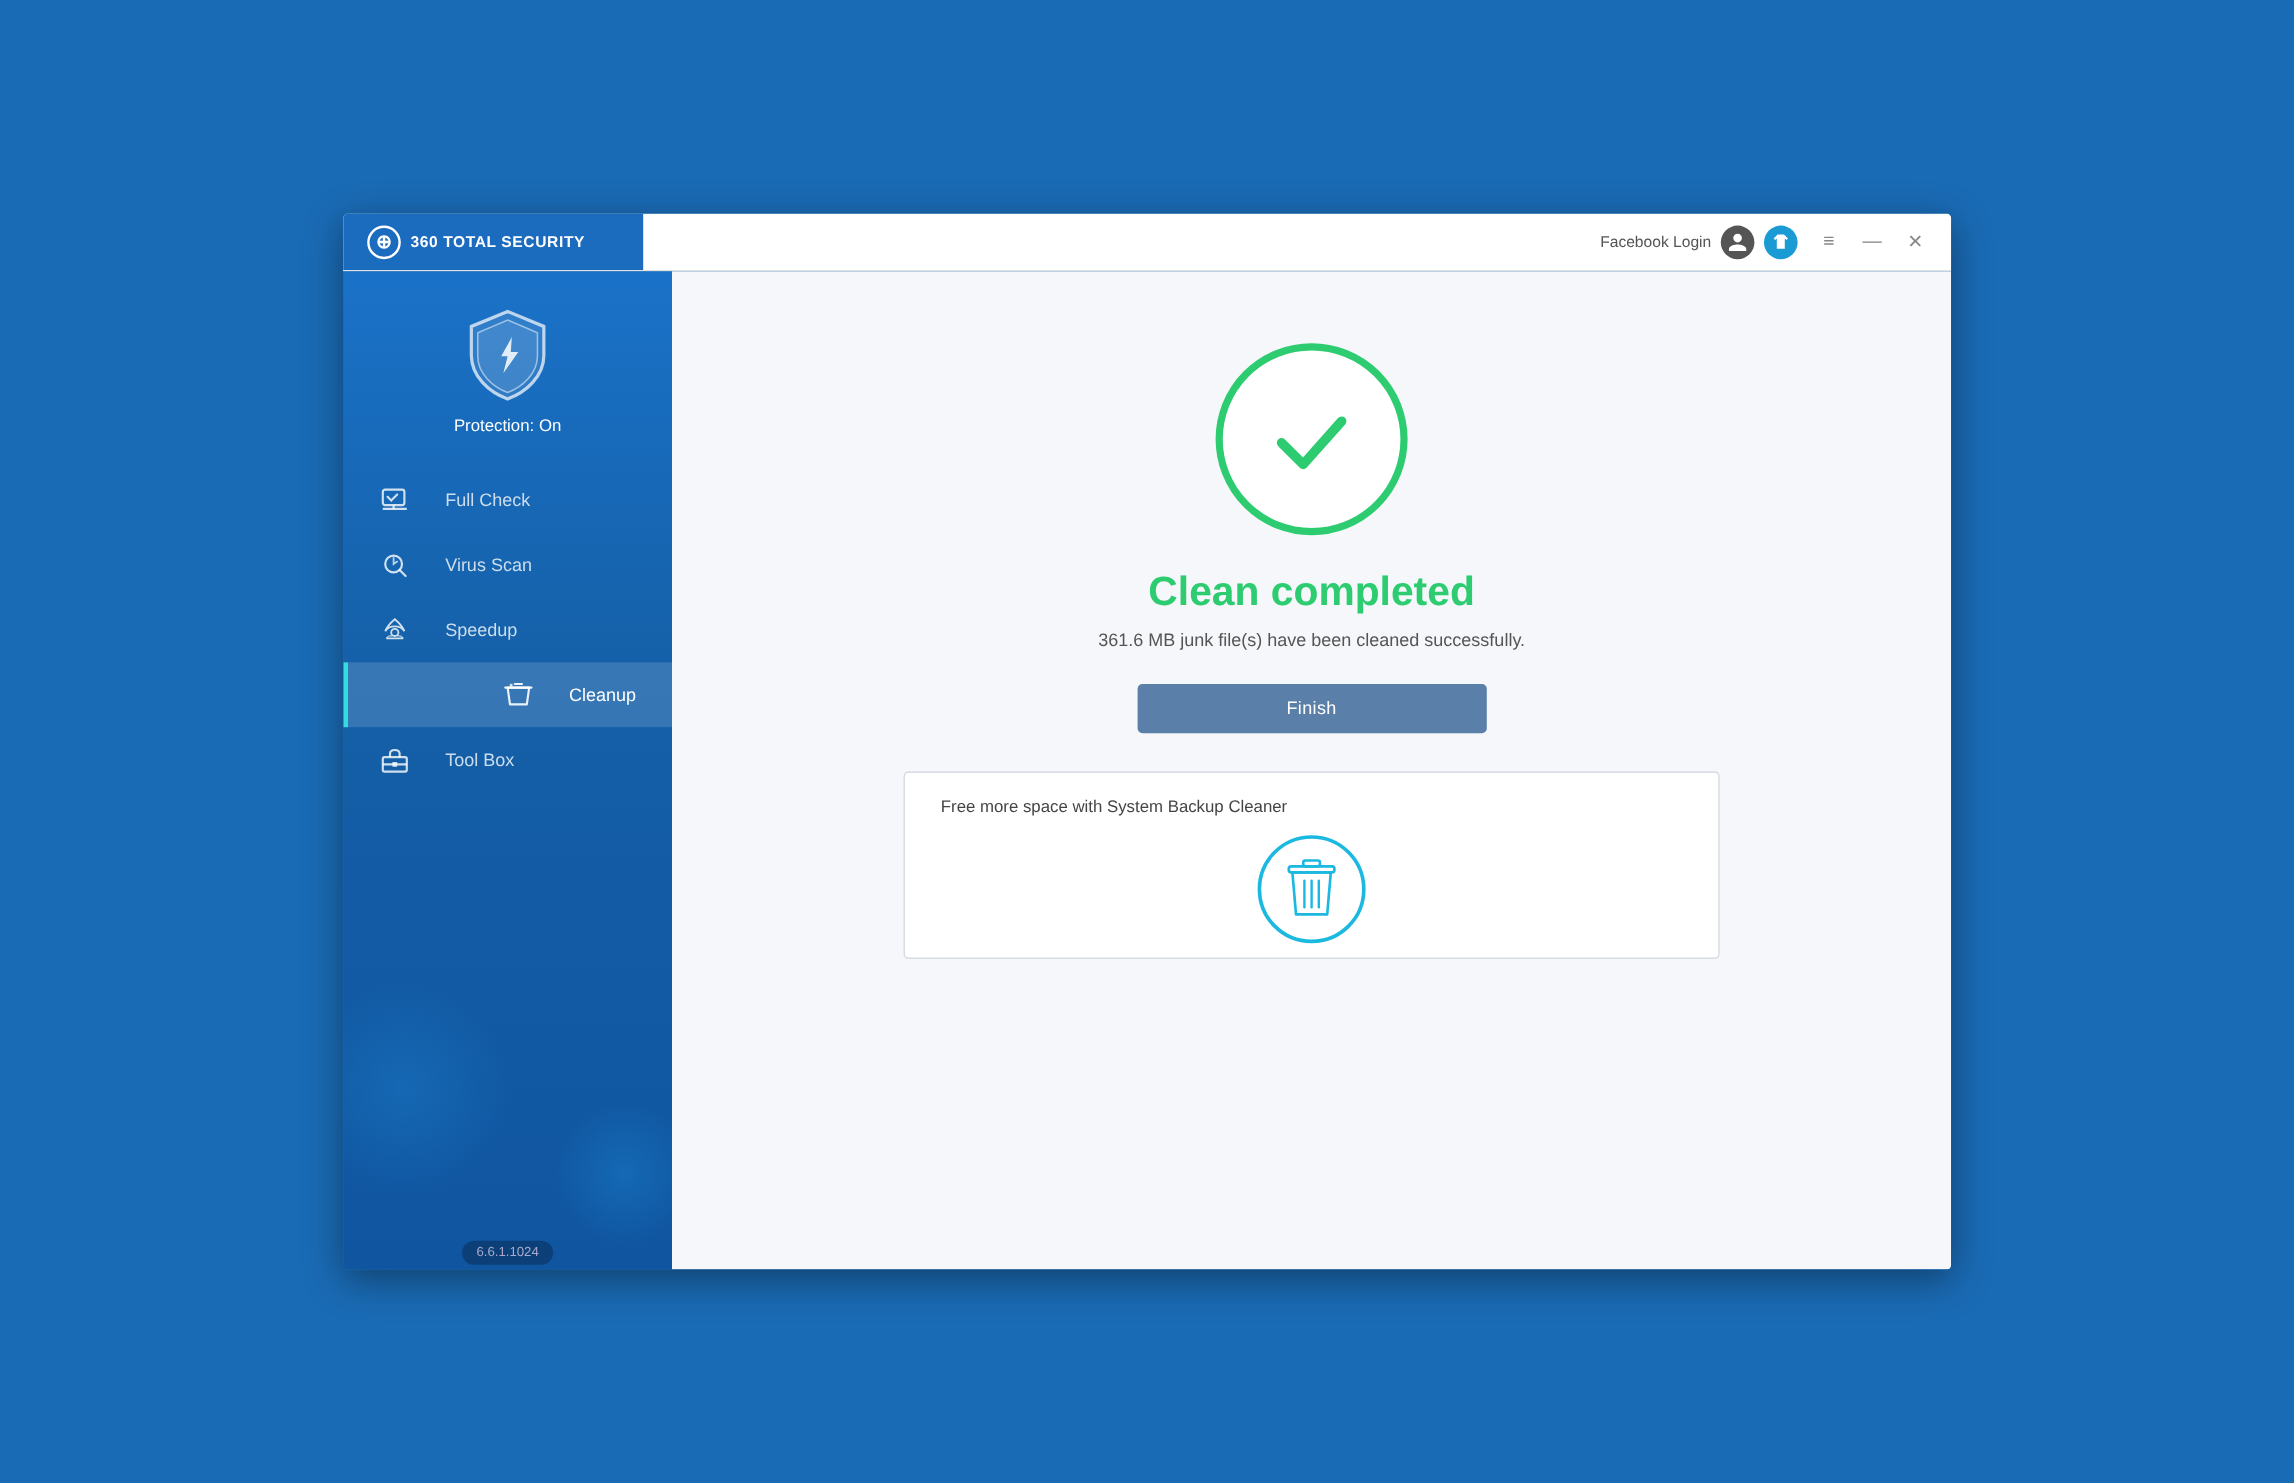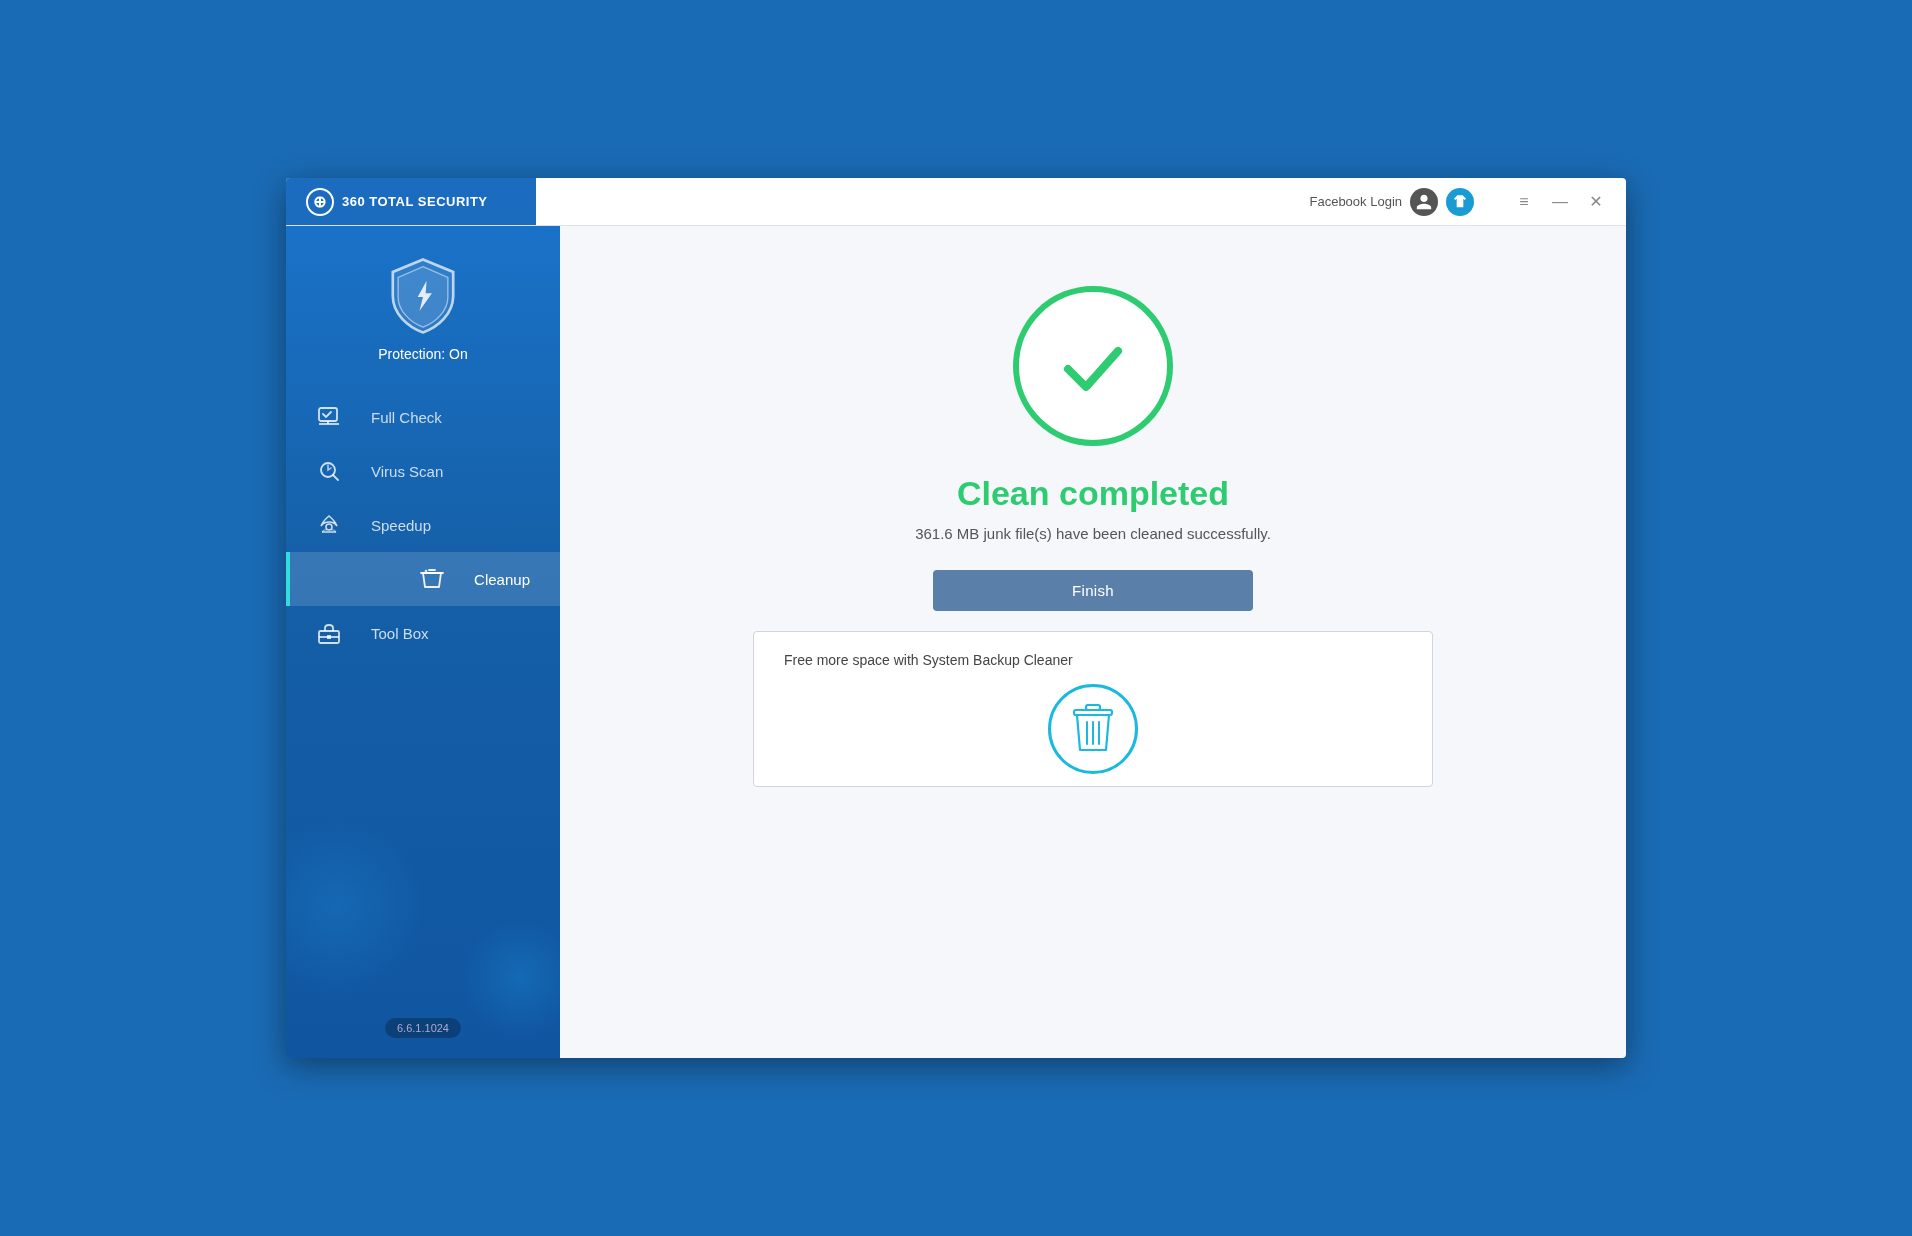--- a/index.html
+++ b/index.html
@@ -70,21 +70,21 @@
     .app-title-text {
       font-size: 13px;
       font-weight: bold;
       color: #fff;
       letter-spacing: 0.5px;
     }
 
     .title-bar-right {
       display: flex;
       align-items: center;
-      gap: 28px;
+      gap: 4px;
     }
 
     .facebook-login {
       display: flex;
       align-items: center;
       gap: 8px;
       font-size: 13px;
       color: #555;
       cursor: pointer;
     }
@@ -234,21 +234,21 @@
       height: 26px;
       display: flex;
       align-items: center;
       justify-content: center;
       font-size: 20px;
       flex-shrink: 0;
     }
 
     .version-badge {
       position: absolute;
-      bottom: 20px;
+      bottom: 4px;
       background: rgba(0,0,0,0.25);
       color: #aac;
       font-size: 11px;
       padding: 4px 12px;
       border-radius: 12px;
     }
 
     
     .main-content {
       flex: 1;
@@ -284,25 +284,25 @@
       color: #555;
       margin-bottom: 28px;
     }
 
     .finish-btn {
       background: #5a7fa8;
       color: #fff;
       border: none;
       border-radius: 4px;
       padding: 12px 0;
-      width: 320px;
+      width: 291px;
       font-size: 15px;
       cursor: pointer;
       font-weight: 500;
-      margin-bottom: 20px;
+      margin-bottom: 32px;
       letter-spacing: 0.3px;
     }
 
     .promo-box {
       width: 680px;
       border: 1px solid #d0d5dd;
       border-radius: 4px;
       background: #fff;
       padding: 20px 30px 12px;
       display: flex;

